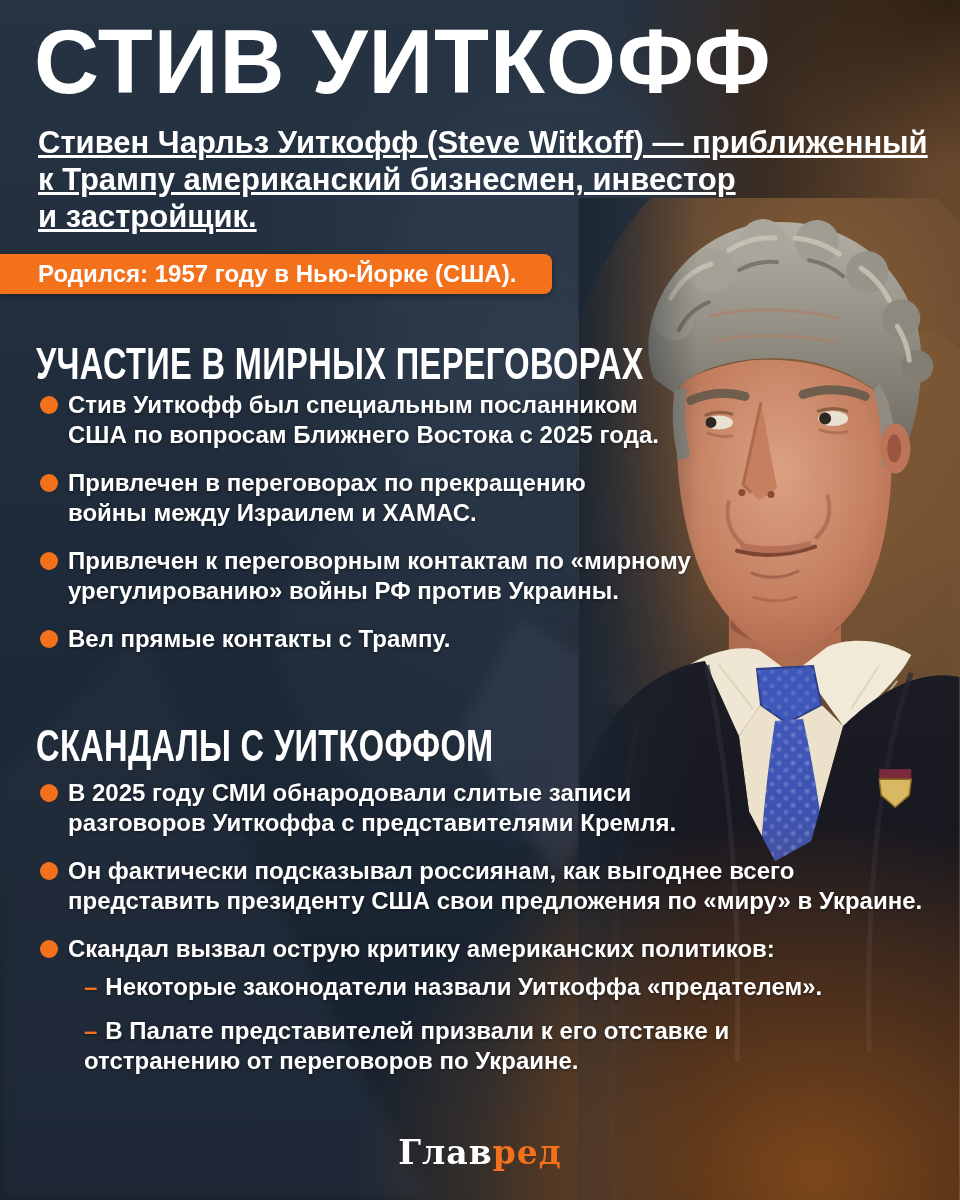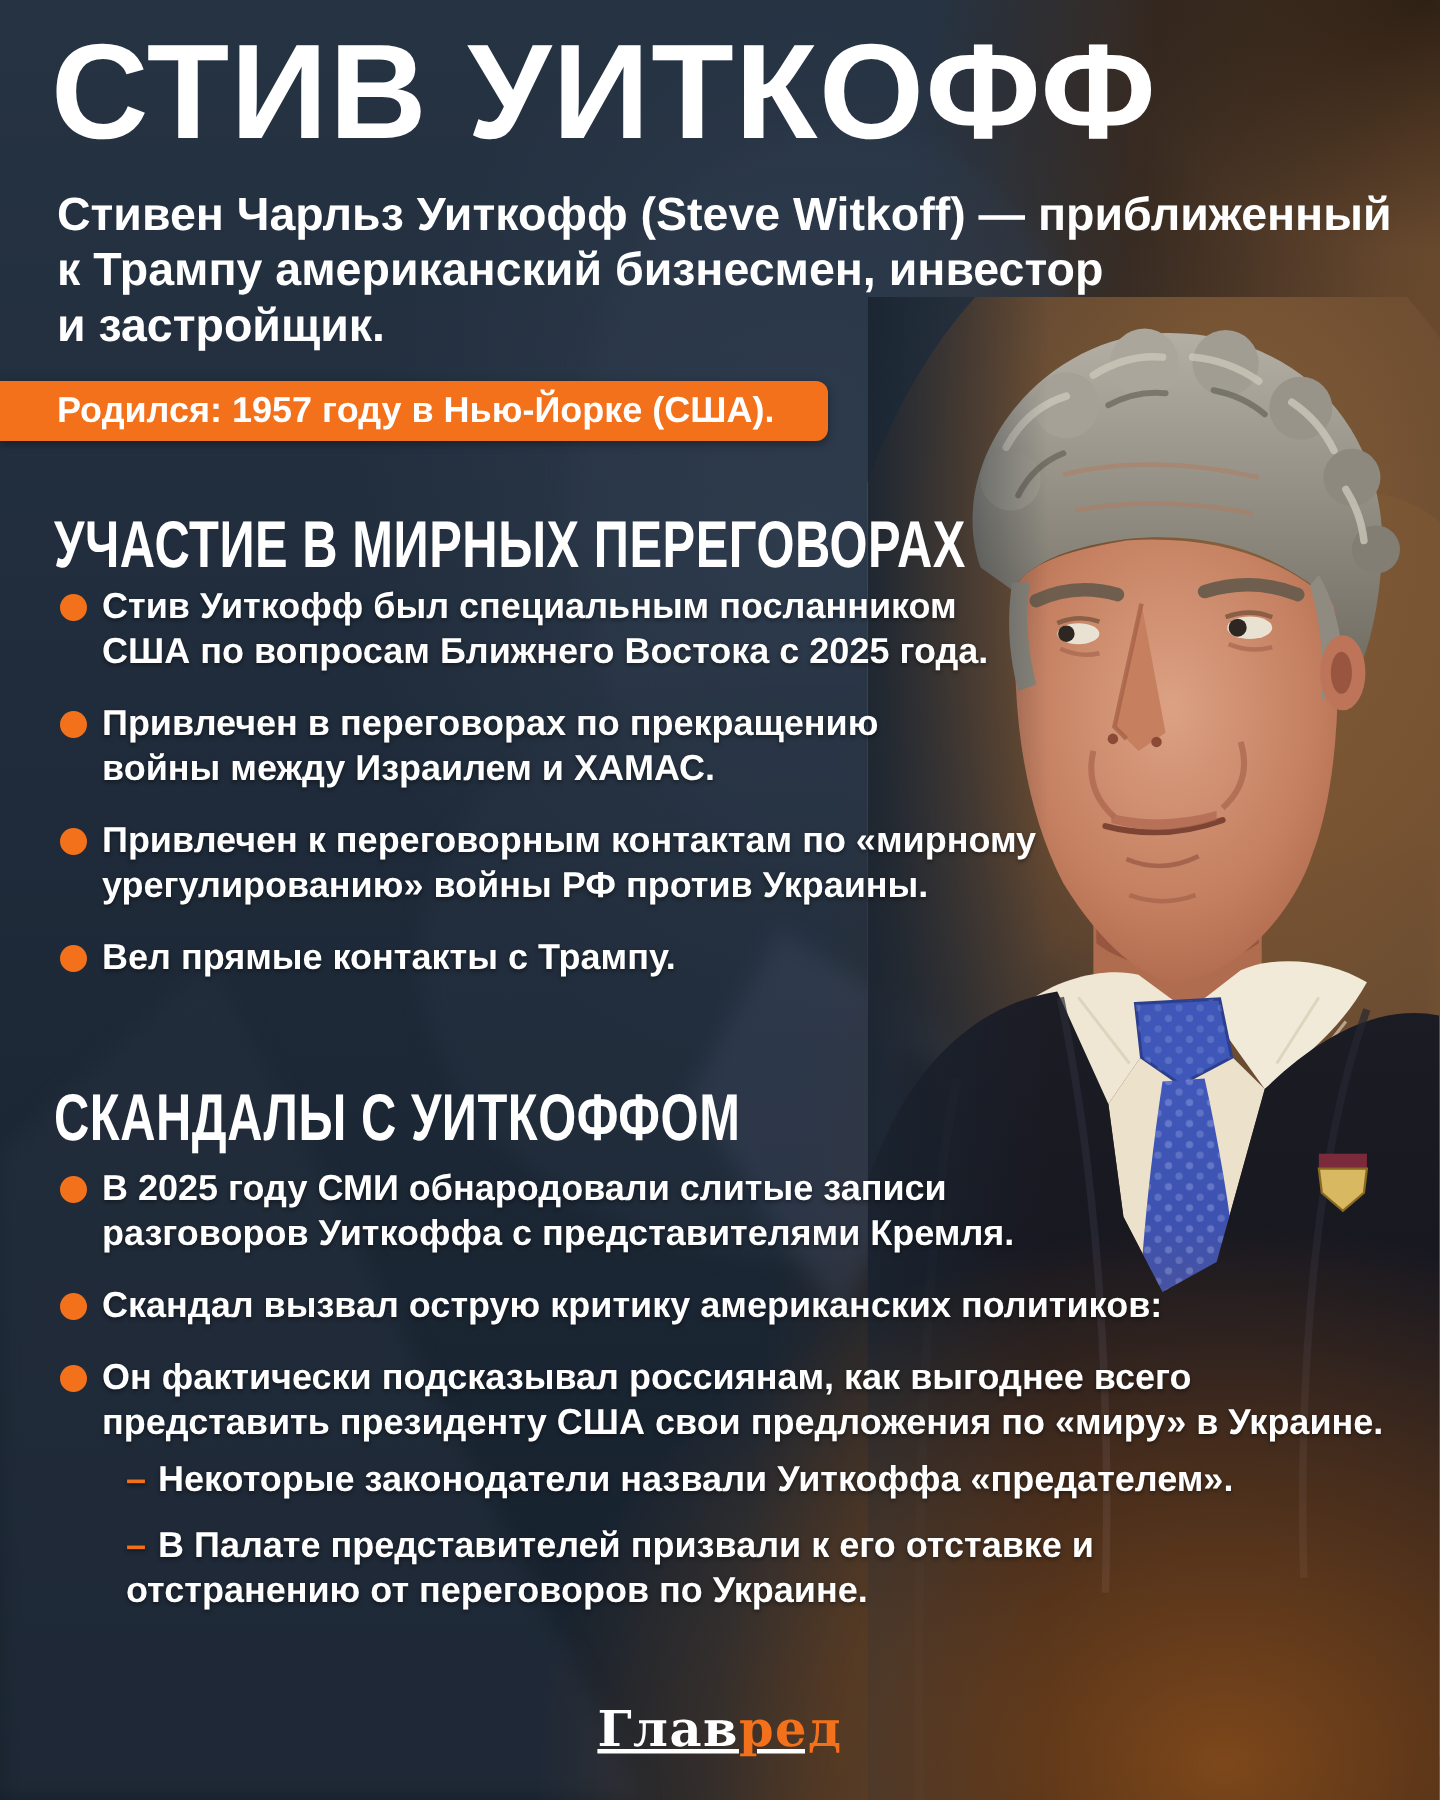--- a/index.html
+++ b/index.html
@@ -14,42 +14,42 @@
   }
   .layer{position:absolute;inset:0;}
   svg.bg-figure{z-index:1;filter:blur(7px);opacity:.85;}
   svg.portrait{position:absolute;left:578px;top:198px;width:382px;height:1002px;z-index:2;}
   .glow{z-index:3;pointer-events:none;
     background:radial-gradient(640px 500px at 85% 98%, rgba(233,126,30,.50), rgba(233,126,30,.20) 46%, rgba(233,126,30,0) 72%);}
   .content{z-index:4;}
   .content > *{position:absolute;}
 
   .title{left:34px;top:16px;font-size:90px;line-height:92px;font-weight:700;letter-spacing:1px;}
-  .subtitle{left:38px;top:124px;font-size:31px;line-height:37px;font-weight:700;white-space:pre-line;}
+  .subtitle{left:38px;top:124px;font-size:31px;line-height:37px;font-weight:700;white-space:pre-line;text-decoration:underline;}
   .badge{left:0;top:254px;height:40px;line-height:40px;font-size:24px;font-weight:700;
     background:var(--accent-orange,#f4711c);color:#fff;padding:0 36px 0 38px;
     border-radius:0 8px 8px 0;white-space:nowrap;box-shadow:0 2px 6px rgba(0,0,0,.35);}
   .heading{left:36px;font-size:44px;line-height:46px;font-weight:700;letter-spacing:.5px;
     transform:scaleX(.74);transform-origin:left top;white-space:nowrap;}
   .heading.h1{top:341px;} .heading.h2{top:723px;}
 
   .list{left:0;right:0;}
   .list.l1{top:390px;} .list.l2{top:778px;}
   .bullet{display:flex;align-items:flex-start;gap:10px;padding-left:40px;margin-bottom:18px;}
   .dot{flex:none;width:18px;height:18px;border-radius:50%;background:var(--accent-orange,#f4711c);margin-top:6px;}
   .bullet-text{font-size:24px;line-height:30px;font-weight:700;white-space:pre-line;
     text-shadow:0 1px 3px rgba(0,0,0,.45);}
 
   .sublist{left:84px;top:972px;width:840px;}
   .sub-item{font-size:24px;line-height:30px;font-weight:700;white-space:pre-line;margin-bottom:14px;
     text-shadow:0 1px 3px rgba(0,0,0,.45);}
   .dash{color:var(--accent-orange,#f4711c);margin-right:8px;}
 
   .logo{left:0;right:0;top:1134px;text-align:center;
-    font-family:"DejaVu Serif",serif;font-size:33px;line-height:38px;font-weight:700;letter-spacing:1px;text-decoration:underline;}
+    font-family:"DejaVu Serif",serif;font-size:33px;line-height:38px;font-weight:700;letter-spacing:1px;}
   .logo .part2{color:var(--accent-orange,#f4711c);}
 </style>
 </head>
 <body>
 
 <div id="canvas">
 
   <svg class="layer bg-figure" viewBox="0 0 960 1200" aria-hidden="true">
     <ellipse cx="560" cy="330" rx="180" ry="250" fill="#2e3c4e" opacity=".45"></ellipse>
     <ellipse cx="540" cy="640" rx="260" ry="200" fill="#283444" opacity=".5"></ellipse>
@@ -201,26 +201,26 @@
 
     <div class="heading h2">СКАНДАЛЫ С УИТКОФФОМ</div>
     <div class="list l2">
       <div class="bullet">
         <span class="dot"></span>
         <div class="bullet-text">В 2025 году СМИ обнародовали слитые записи
 разговоров Уиткоффа с представителями Кремля.</div>
       </div>
       <div class="bullet">
         <span class="dot"></span>
-        <div class="bullet-text">Скандал вызвал острую критику американских политиков:</div>
-      </div>
-      <div class="bullet">
-        <span class="dot"></span>
         <div class="bullet-text">Он фактически подсказывал россиянам, как выгоднее всего
 представить президенту США свои предложения по «миру» в Украине.</div>
+      </div>
+      <div class="bullet">
+        <span class="dot"></span>
+        <div class="bullet-text">Скандал вызвал острую критику американских политиков:</div>
       </div>
     </div>
 
     <div class="sublist">
       <div class="sub-item"><span class="dash">–</span><span>Некоторые законодатели назвали Уиткоффа «предателем».</span></div>
       <div class="sub-item"><span class="dash">–</span><span>В Палате представителей призвали к его отставке и
 отстранению от переговоров по Украине.</span></div>
     </div>
 
     <div class="logo">

